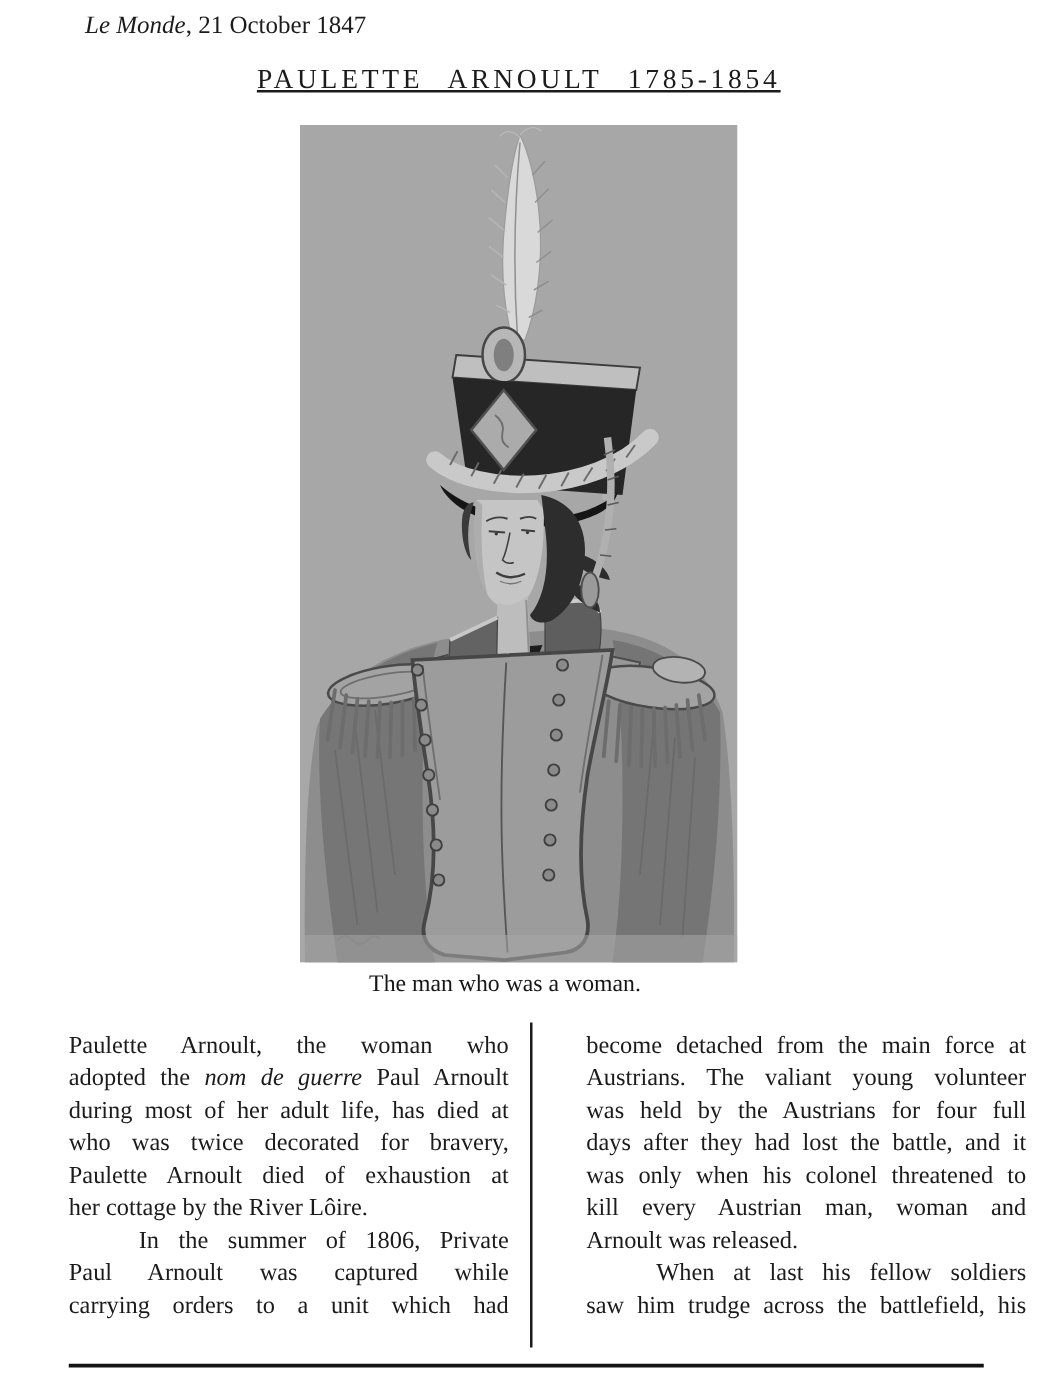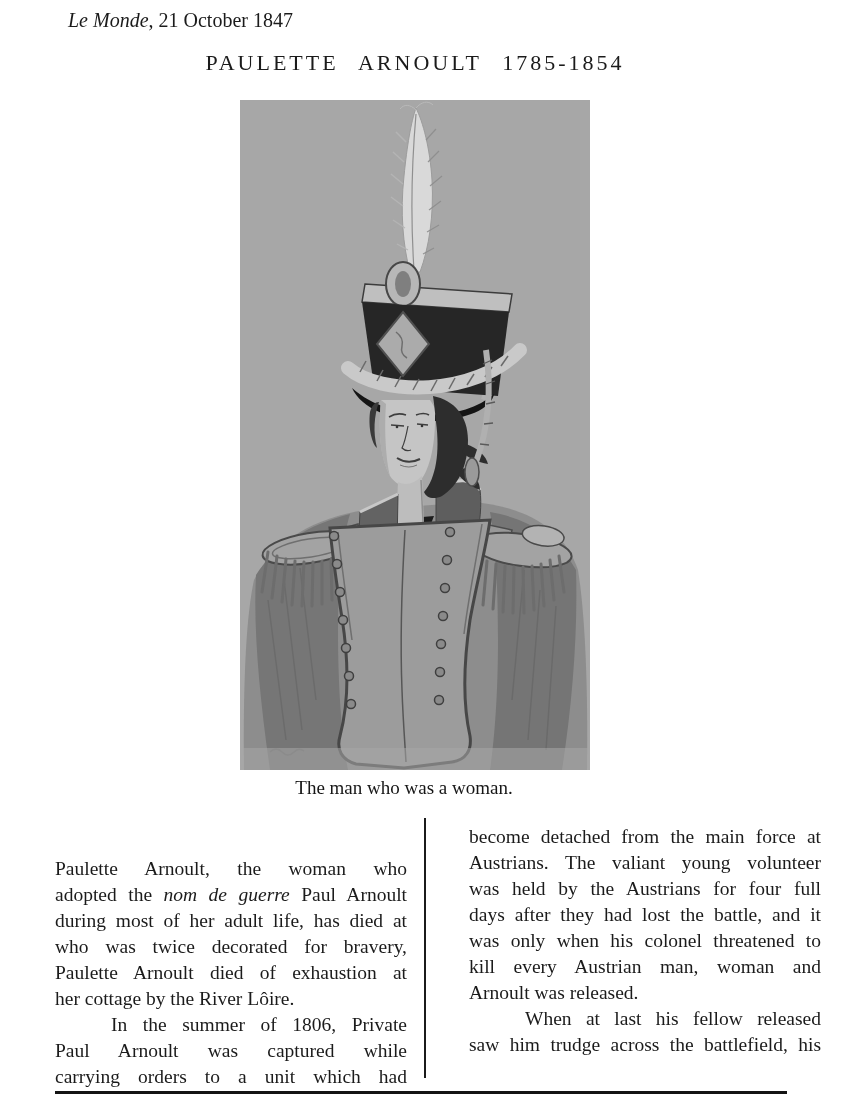--- a/index.html
+++ b/index.html
@@ -8,32 +8,32 @@
     font-family:"Liberation Serif", serif; color:#1b1b1b; overflow:hidden;
   }
   .masthead{
     position:absolute; left:68px; top:8px; font-size:20px; line-height:24px;
     white-space:nowrap;
   }
   .masthead .pub{font-style:italic;}
   .obit-title{
     position:absolute; left:0; top:50px; width:830px; margin:0;
     text-align:center; font-weight:normal; font-size:22px;
-    letter-spacing:3px; word-spacing:12px; white-space:nowrap;
+    letter-spacing:3px; word-spacing:12px; white-space:nowrap;text-decoration:underline;
   }
   .figure{position:absolute; left:240px; top:100px; width:328px; margin:0;}
   .illus{width:350px; height:670px;}
   .illus svg{display:block;}
   .caption{
     margin-top:7px; text-align:center; font-size:19px; color:#161616;
   }
   .column{
     position:absolute; top:824px; width:352px; font-size:19.5px;
   }
-  .column.left{left:55px;margin-top:32px;}
+  .column.left{left:55px;}
   .column.right{left:441px;margin-left:28px;}
   .line{
     line-height:26px; height:26px; overflow:hidden; text-align:justify;
   }
   .line.j::after{content:""; display:inline-block; width:100%; height:0;}
   .line.indent{text-indent:56px;}
   .line .i{font-style:italic;}
   .col-divider{
     position:absolute; left:424px; top:818px; width:2px; height:260px;
     background:#1b1b1b;
@@ -261,19 +261,19 @@
     </div>
   <div class="col-divider"></div>
   <div class="column right">
       <div class="line j"><span>become detached from the main force at</span></div>
       <div class="line j"><span>Austrians. The valiant young volunteer</span></div>
       <div class="line j"><span>was held by the Austrians for four full</span></div>
       <div class="line j"><span>days after they had lost the battle, and it</span></div>
       <div class="line j"><span>was only when his colonel threatened to</span></div>
       <div class="line j"><span>kill every Austrian man, woman and</span></div>
       <div class="line"><span>Arnoult was released.</span></div>
-      <div class="line j indent"><span>When at last his fellow released</span></div>
+      <div class="line j indent"><span>When at last his fellow soldiers</span></div>
       <div class="line j"><span>saw him trudge across the battlefield, his</span></div>
     </div>
 
   <div class="bottom-rule"></div>
 
 </div>
 
 </body></html>

